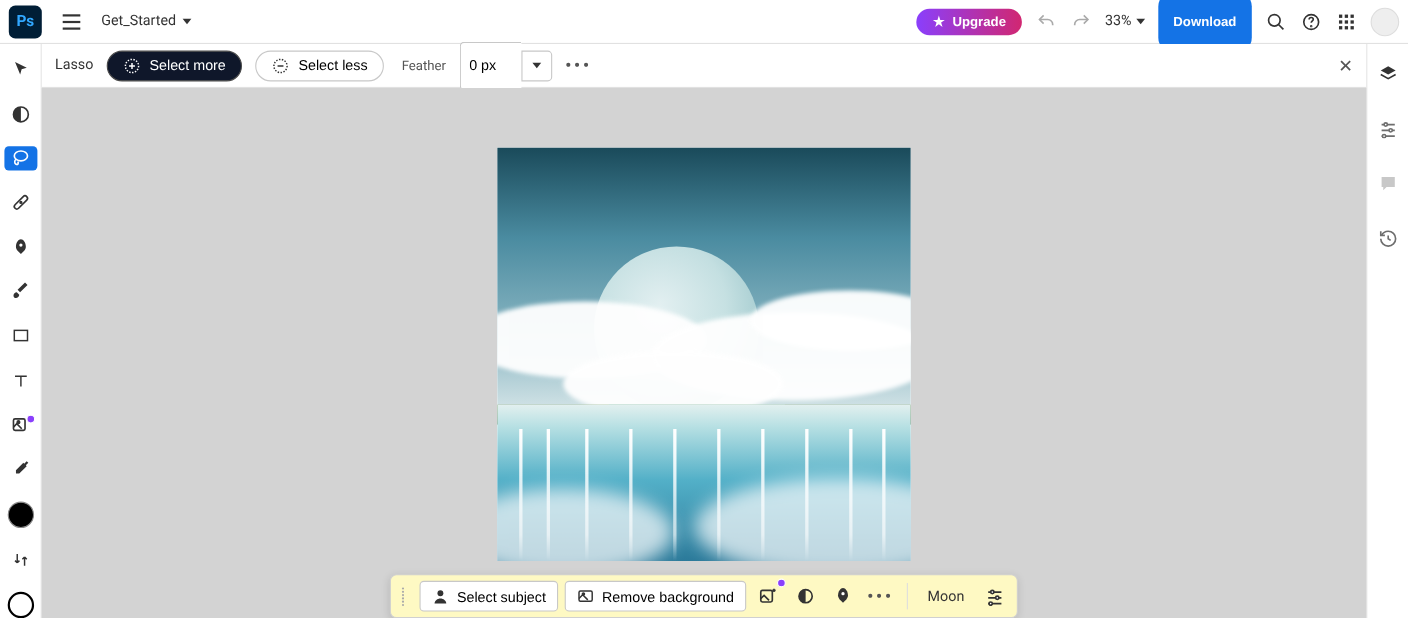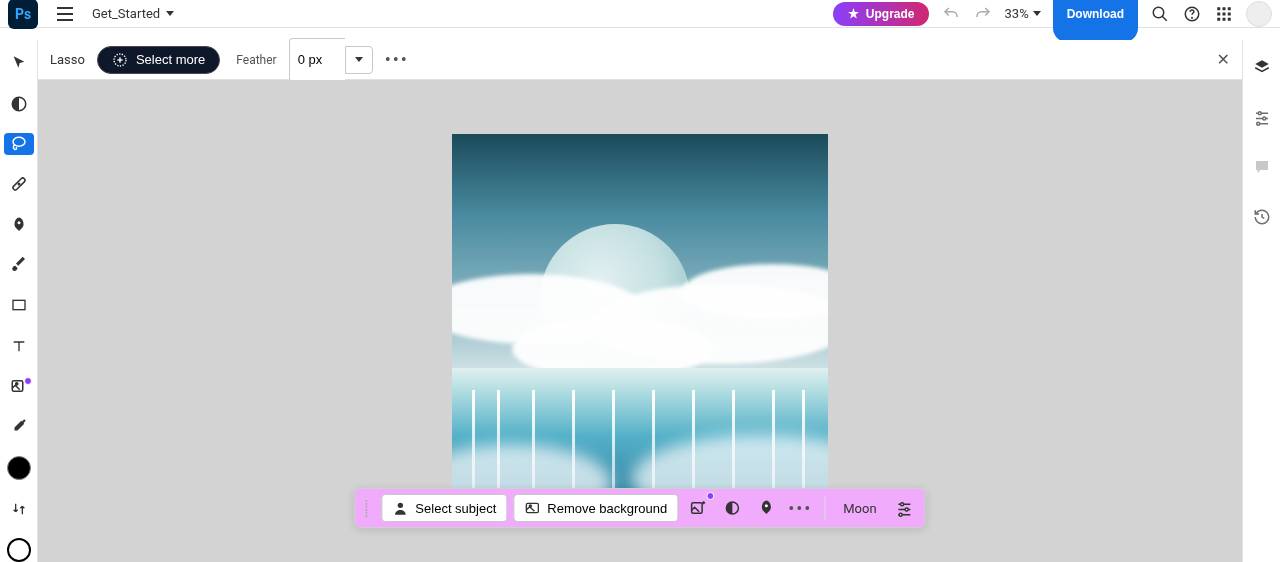--- a/index.html
+++ b/index.html
@@ -8,21 +8,21 @@
   font-size: 13px;
   color: #333;
   background: #fff;
   width: 1280px;
   height: 562px;
   overflow: hidden;
   position: relative;
 }
 
 .header {
-  height: 28px;
+  height: 40px;
   display: flex;
   align-items: center;
   padding: 0 8px;
   border-bottom: 1px solid #e1e1e1;
   gap: 8px;
   background: #fff;
 }
 .ps-logo {
   width: 30px; height: 30px;
   background: #001e36;
@@ -117,22 +117,22 @@
   background: linear-gradient(180deg,#e2f0ef 0%, #b7e0e3 14%, #53b0c8 48%, #2b7a9a 100%);
 }
 .grass { position:absolute; left:0; right:0; top:234px; height:18px; background:linear-gradient(180deg,#4a7a2c,#2f5a1c);}
 .river { position:absolute; left:100px; top:234px; width:160px; height:22px; background:linear-gradient(90deg,#a9e3f0,#d4f2f6); transform:skewX(-8deg);}
 .falls-line { position:absolute; top:256px; bottom:0; width:3px; background:linear-gradient(180deg,#fff 0%, rgba(255,255,255,0.6) 80%, transparent 100%);}
 .mist { position:absolute; border-radius:50%; background:#fff; filter:blur(8px); opacity:0.7;}
 
 
 .context-bar {
   position:absolute; left:50%; transform:translateX(-50%);
-  top:488px;
-  background:#f0abfc; border:1px solid #d0d0d0; border-radius:6px;
+  top:522px;
+  background:#fef9c3; border:1px solid #d0d0d0; border-radius:6px;
   box-shadow:0 2px 8px rgba(0,0,0,0.12);
   display:flex; align-items:center; padding:6px; gap:6px;
   height:40px;
 }
 .drag-handle { width:6px; height:22px; display:flex; flex-direction:column; justify-content:space-around; padding:2px 0; margin:0 4px;}
 .drag-handle span { width:2px; height:2px; background:#aaa; border-radius:50%; }
 .ctx-btn {
   display:flex; align-items:center; gap:7px;
   border:1px solid #c8c8c8; background:#fff; border-radius:4px;
   padding:5px 10px; font-size:13px; cursor:pointer; white-space:nowrap;
@@ -317,20 +317,27 @@
 
 <div class="options-bar">
   <span class="tool-name">Lasso</span>
   <button class="opt-btn dark">
     <svg width="16" height="16" viewBox="0 0 24 24" fill="none" stroke="#fff" stroke-width="2">
         <circle cx="12" cy="12" r="9" stroke-dasharray="2 2"></circle>
         <line x1="12" y1="8" x2="12" y2="16"></line>
         <line x1="8" y1="12" x2="16" y2="12"></line>
       </svg>
     <span>Select more</span>
+  </button>
+  <button class="opt-btn">
+    <svg width="16" height="16" viewBox="0 0 24 24" fill="none" stroke="#333" stroke-width="2">
+        <circle cx="12" cy="12" r="9" stroke-dasharray="2 2"></circle>
+        <line x1="8" y1="12" x2="16" y2="12"></line>
+      </svg>
+    <span>Select less</span>
   </button>
   <span class="feather-label">Feather</span>
   <div class="feather-input">
     <input type="text" value="0 px" style="">
     <div class="dd">
         <span class="chev"></span>
       </div>
   </div>
   <span class="more-dots">•••</span>
   <span class="close-x">✕</span>

